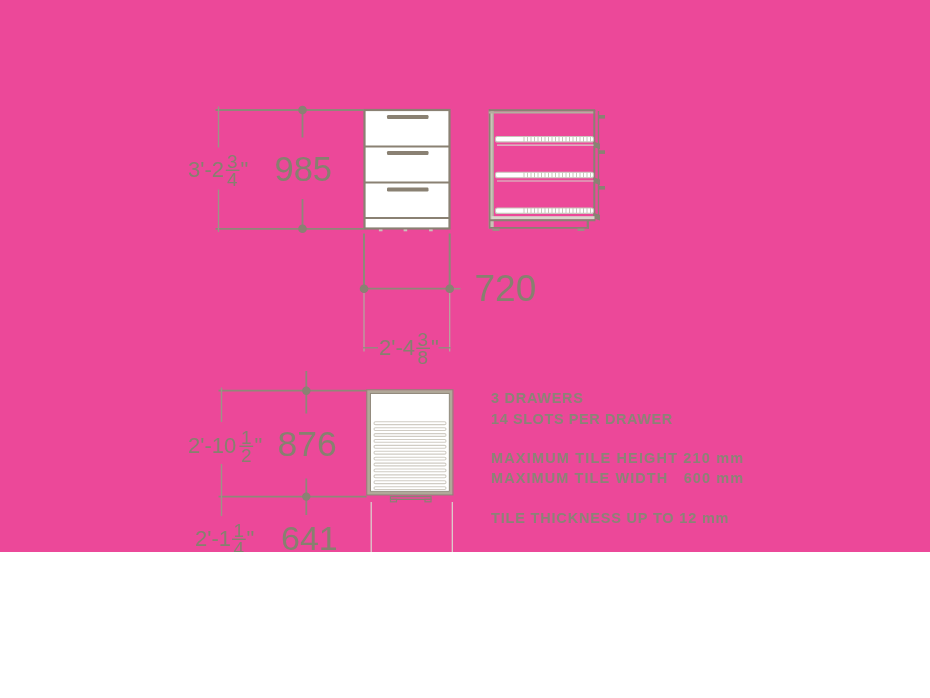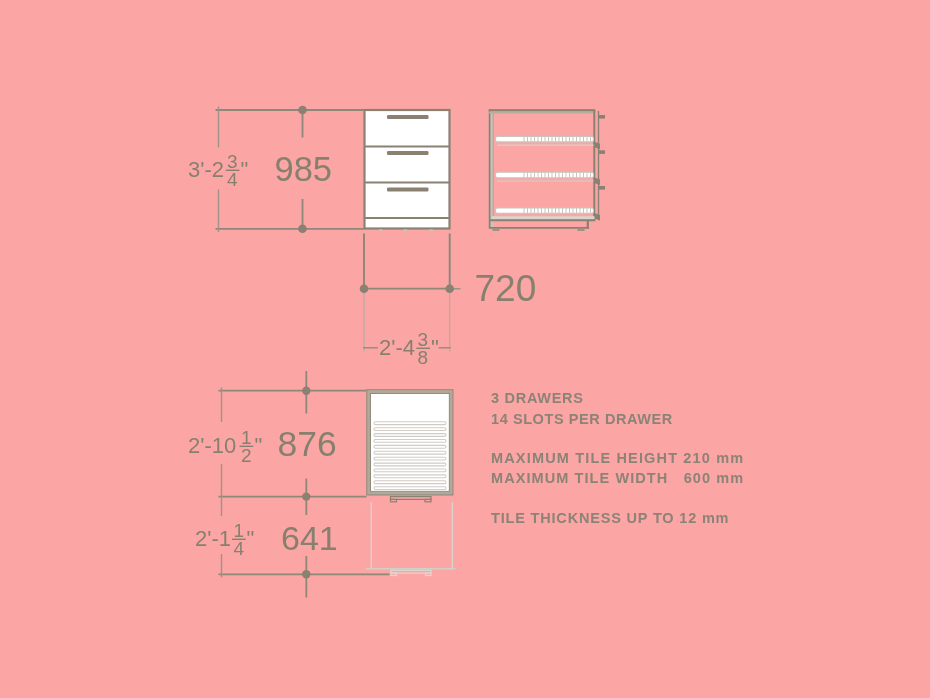--- a/index.html
+++ b/index.html
@@ -1,16 +1,16 @@
 <!DOCTYPE html>
 <html><head>
 <meta charset="utf-8">
 <style>
   html,body{margin:0;padding:0;background:#ffffff;}
-  .stage{position:relative;width:930px;height:698px;background:#fca5a5;overflow:hidden;
+  .stage{position:relative;width:930px;height:552px;background:#ec4899;overflow:hidden;
          font-family:"Liberation Sans", sans-serif;}
   svg{position:absolute;left:0;top:0;}
   .big{font-family:"Liberation Sans", sans-serif;fill:#87806f;}
   .dim{font:22px "Liberation Sans", sans-serif;fill:#87806f;}
   .frac{font:19px "Liberation Sans", sans-serif;fill:#87806f;}
   .note{font:bold 14.5px "Liberation Sans", sans-serif;fill:#8b8376;}
 </style>
 </head>
 <body>
 <div class="stage">

